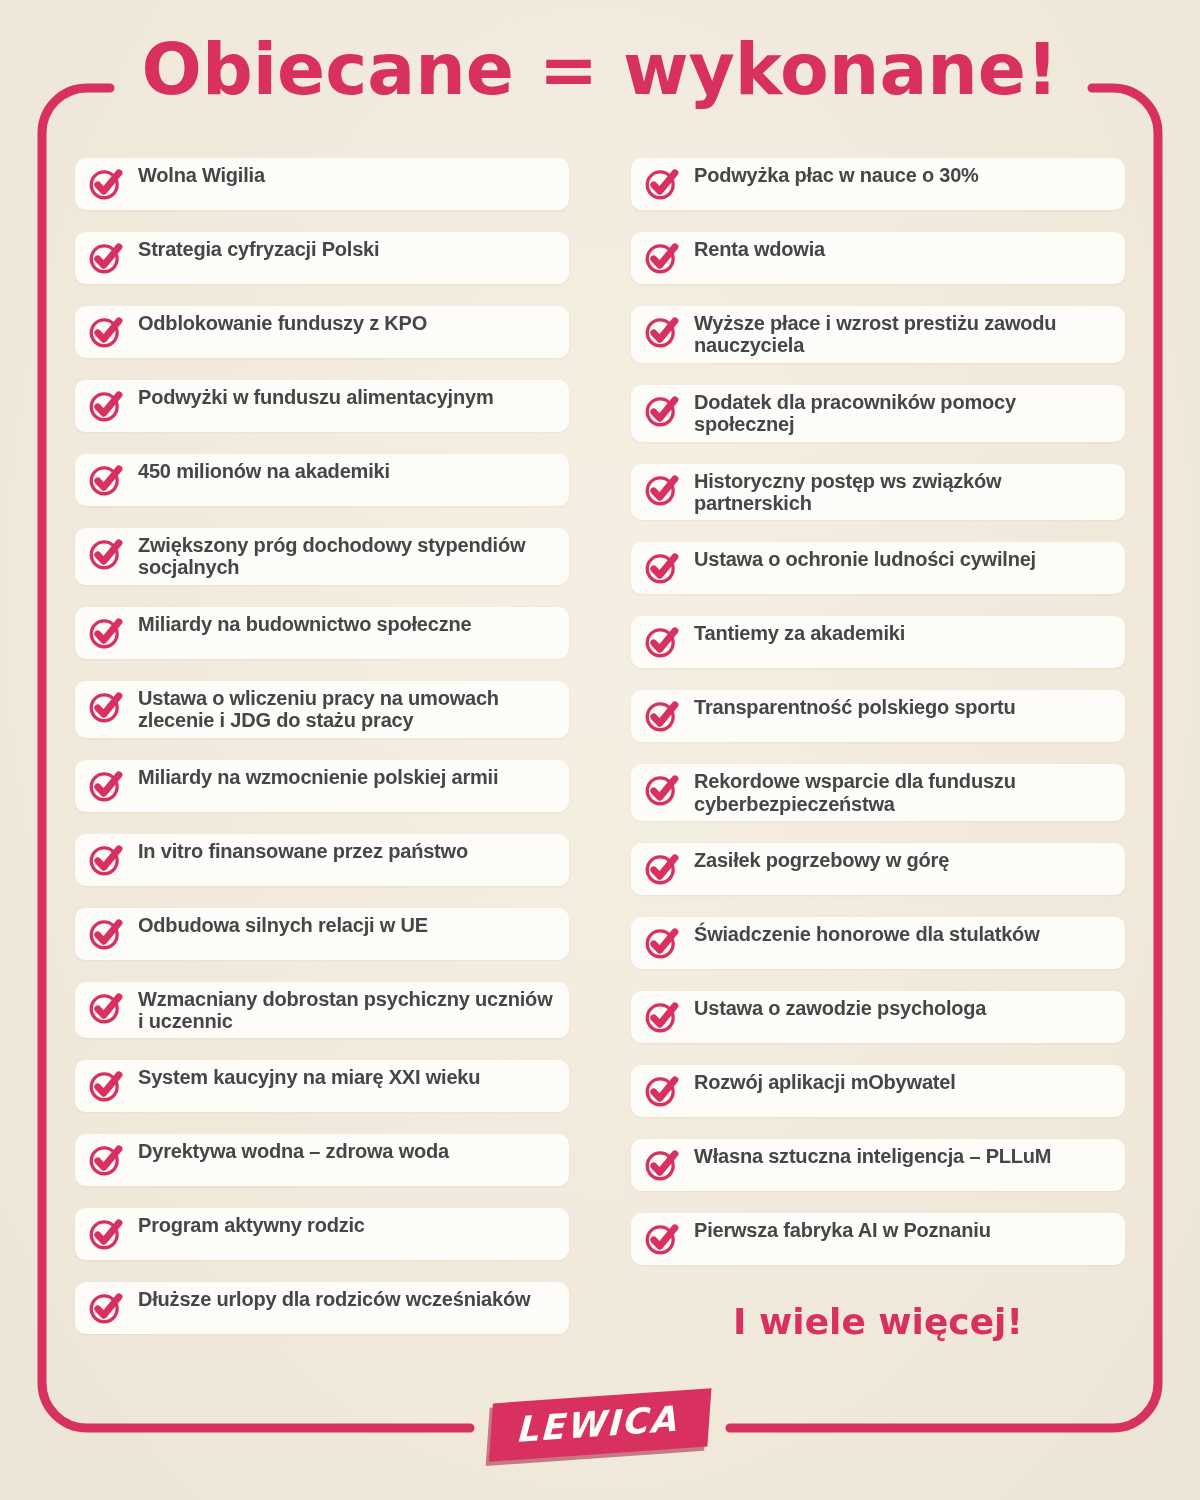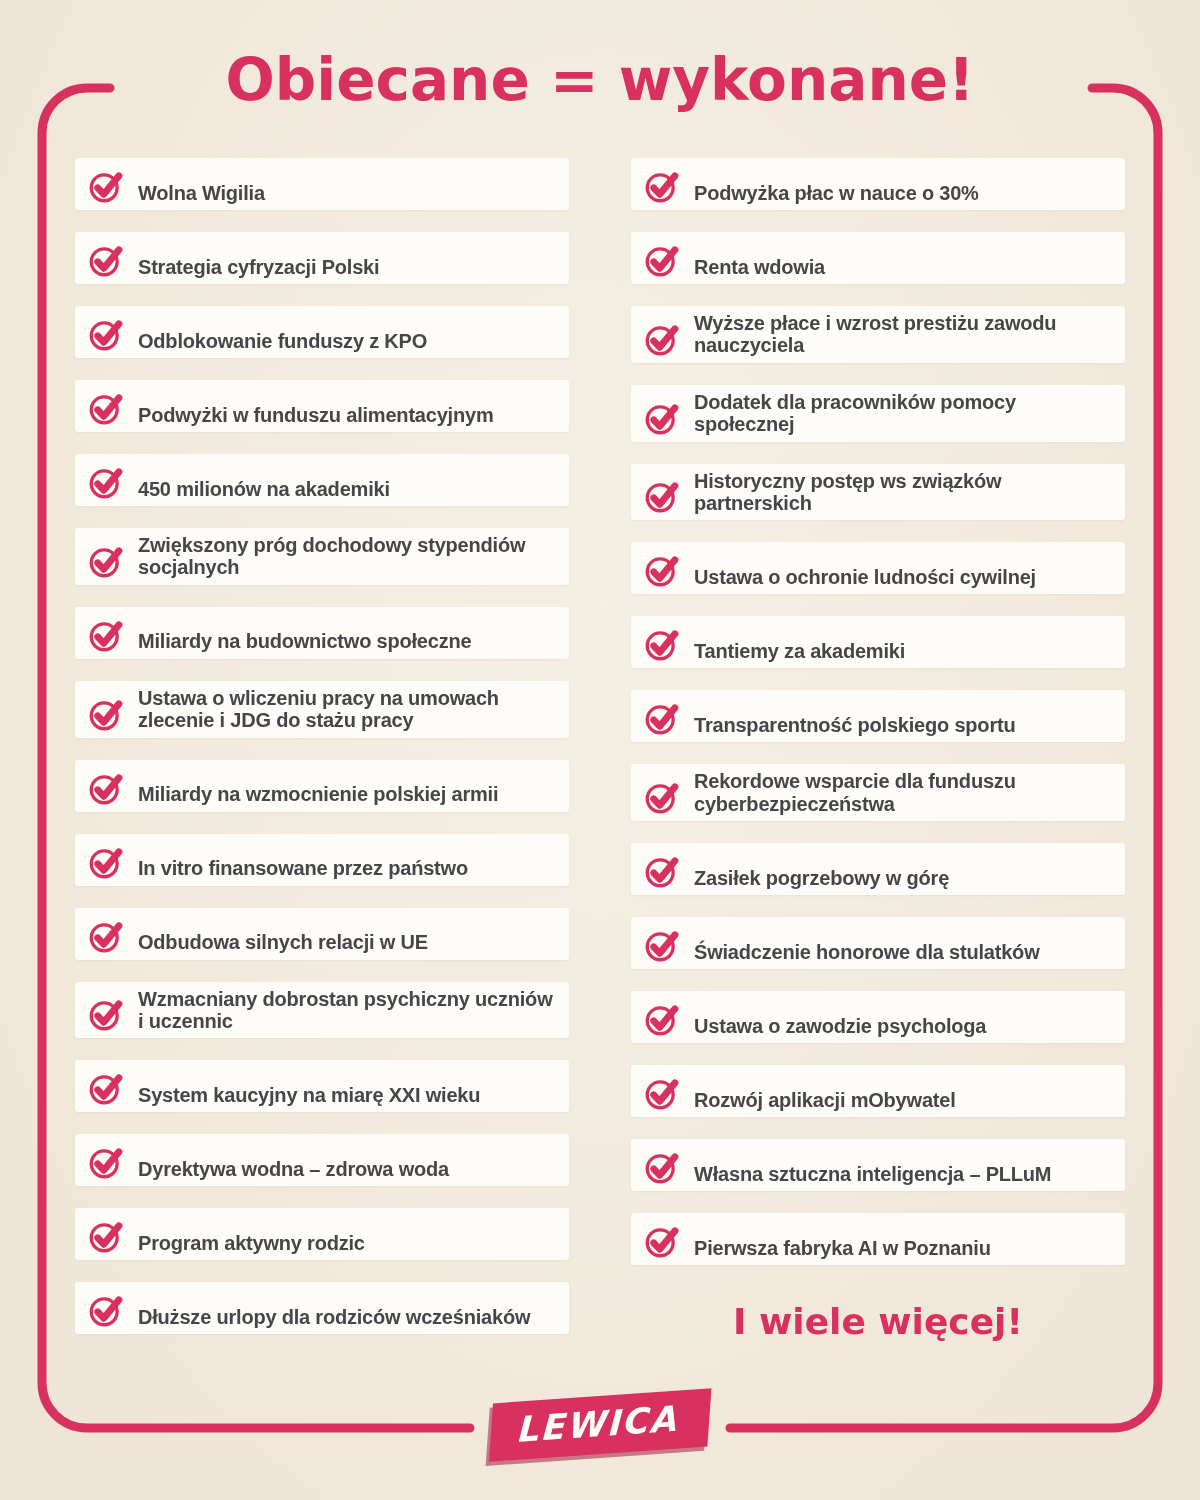--- a/index.html
+++ b/index.html
@@ -9,34 +9,34 @@
     background:#e9e2d4;
   }
   .poster{
     position:relative;width:1200px;height:1500px;
     background:#f2ecdf;
     background-image:radial-gradient(ellipse at 50% 40%, #f5efe3 0%, #f0e9da 70%, #ece4d4 100%);
     overflow:hidden;
   }
   .frame-svg{position:absolute;left:0;top:0;width:1200px;height:1500px;pointer-events:none;}
   .title{
-    position:absolute;top:46px;left:0;width:1200px;
+    position:absolute;top:28px;left:0;width:1200px;
     text-align:center;margin:0;
     font-family:"DejaVu Sans","Liberation Sans",sans-serif;
-    font-weight:bold;font-size:58px;letter-spacing:0px;
+    font-weight:bold;font-size:71px;letter-spacing:0px;
     color:#d8315f;
   }
   .columns{
     position:absolute;top:158px;left:75px;width:1050px;
     display:flex;gap:62px;align-items:flex-start;
   }
   .col{flex:1 1 0;display:flex;flex-direction:column;gap:22px;min-width:0;}
   .row{
-    display:flex;align-items:flex-end;gap:13px;
-    background:#fdfcf8;border-radius:3px;
+    display:flex;align-items:flex-start;gap:13px;
+    background:#fdfcf8;border-radius:11px;
     min-height:52px;box-sizing:border-box;
     padding:6px 12px 6px 13px;
     box-shadow:0 1px 2px rgba(120,105,80,0.08);
   }
   .check{flex:0 0 auto;display:flex;align-items:center;}
   .row-text{
     font-weight:bold;font-size:20px;line-height:1.12;
     color:#45454a;letter-spacing:-0.2px;
   }
   .more{

